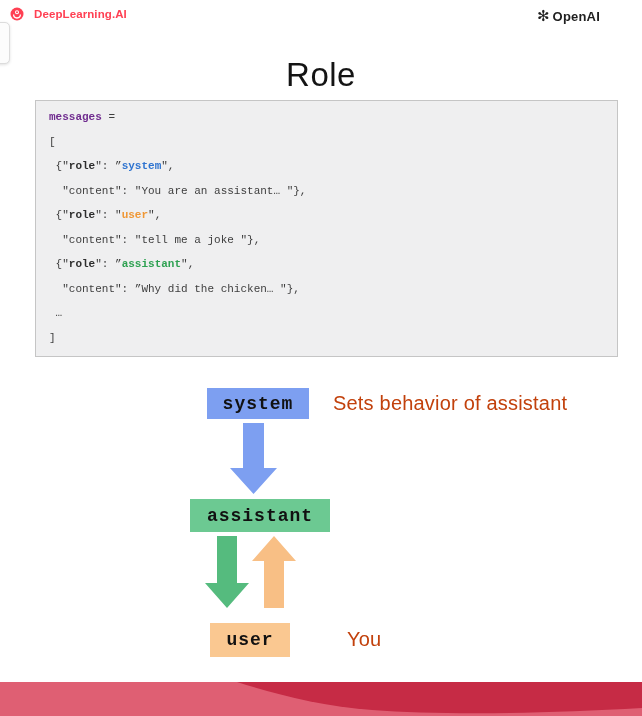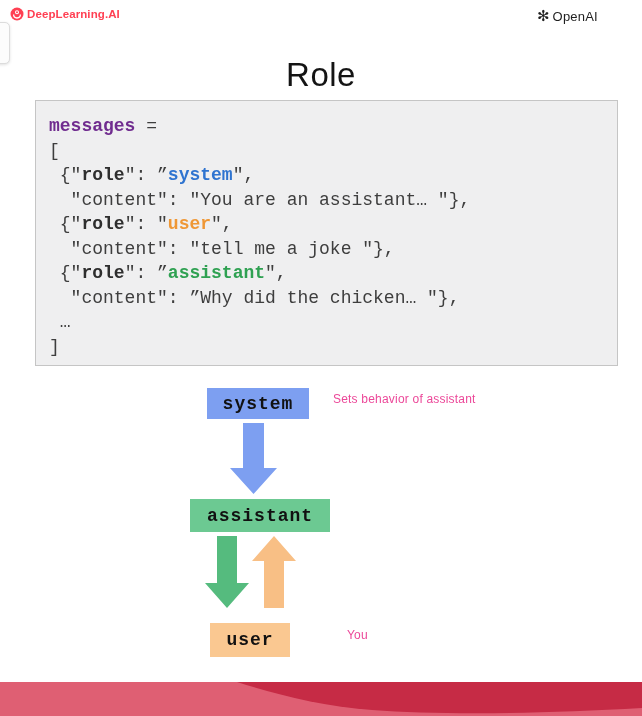--- a/index.html
+++ b/index.html
@@ -1,56 +1,56 @@
 <!DOCTYPE html>
 <html style="--c-kw: #702c8f; --c-sys: #2f74d0; --c-usr: #ef9735; --c-asst: #2fa152;"><head>
 <meta charset="utf-8">
 <style>
   html,body{margin:0;padding:0;}
   body{width:642px;height:716px;background:#ffffff;overflow:hidden;
        font-family:"Liberation Sans",sans-serif;position:relative;}
   .slide{position:absolute;inset:0;width:642px;height:716px;}
 
   
-  .dl-logo{position:absolute;left:10px;top:7px;display:flex;align-items:center;gap:3px;}
+  .dl-logo{position:absolute;left:10px;top:7px;display:flex;align-items:center;gap:10px;}
   .dl-logo .dl-text{color:#ff4053;font-size:11.5px;font-weight:700;letter-spacing:.1px;}
   .openai-logo{position:absolute;left:537px;top:8px;display:flex;align-items:center;gap:3px;}
   .openai-logo .oa-glyph{font-size:15px;color:#1f1f1f;line-height:16px;}
-  .openai-logo .oa-text{color:#1f1f1f;font-size:13px;font-weight:400;letter-spacing:.2px;}
+  .openai-logo .oa-text{color:#1f1f1f;font-size:13px;font-weight:700;letter-spacing:.2px;}
 
   
   .side-card{position:absolute;left:-9px;top:22px;width:17px;height:40px;background:#fcfcfc;
              border:1px solid #dcdcdc;border-radius:5px;box-shadow:0 1px 3px rgba(0,0,0,.12);}
 
   
   .title{position:absolute;left:0;top:56px;width:642px;text-align:center;
          font-size:33px;font-weight:500;color:#141414;letter-spacing:.5px;}
 
   
   .code-block{position:absolute;left:35px;top:100px;width:568px;height:246px;
               background:#efeff0;border:1px solid #c5c5c5;
-              padding:13px 0 5px 13px;
-              font-family:"Liberation Mono",monospace;font-size:18px;line-height:24.5px;
+              padding:4px 0 5px 13px;
+              font-family:"Liberation Mono",monospace;font-size:11px;line-height:24.5px;
               white-space:pre;color:#3e3e3e;}
   .code-line{white-space:pre;}
   .tok-p{color:#3e3e3e;}
   .tok-key{color:#2e2e2e;font-weight:700;}
   .tok-kw{color:var(--c-kw,#702c8f);font-weight:700;}
   .tok-sys{color:var(--c-sys,#2f74d0);font-weight:700;}
   .tok-usr{color:var(--c-usr,#ef9735);font-weight:700;}
   .tok-asst{color:var(--c-asst,#2fa152);font-weight:700;}
 
   
   .role-box{position:absolute;display:flex;align-items:center;justify-content:center;
             font-family:"Liberation Mono",monospace;font-weight:700;font-size:18px;
             color:#111;letter-spacing:1px;}
   .box-system{left:207px;top:388px;width:102px;height:31px;}
   .box-assistant{left:190px;top:499px;width:140px;height:33px;}
   .box-user{left:210px;top:623px;width:80px;height:34px;}
-  .annotation{position:absolute;font-size:12px;color:#ec4899;letter-spacing:.2px;}
+  .annotation{position:absolute;font-size:20px;color:#c2410c;letter-spacing:.2px;}
   .ann-system{left:333px;top:392px;}
   .ann-assistant{left:347px;top:504px;}
   .ann-user{left:347px;top:628px;text-align:center;}
   .arrow-svg{position:absolute;}
   .arr-blue{left:230px;top:423px;}
   .arr-green{left:205px;top:536px;}
   .arr-orange{left:252px;top:536px;}
 
   
   .footer{position:absolute;left:0;bottom:0;width:642px;height:34px;}

